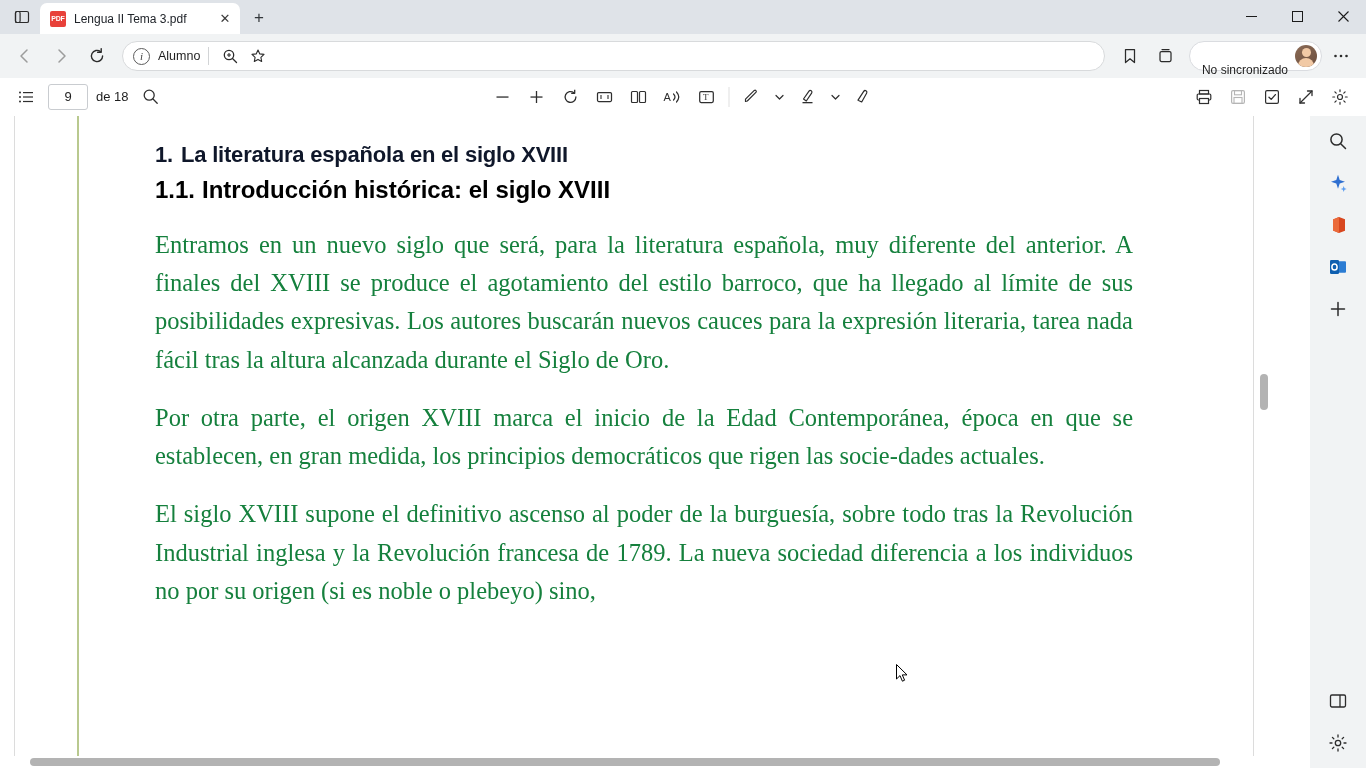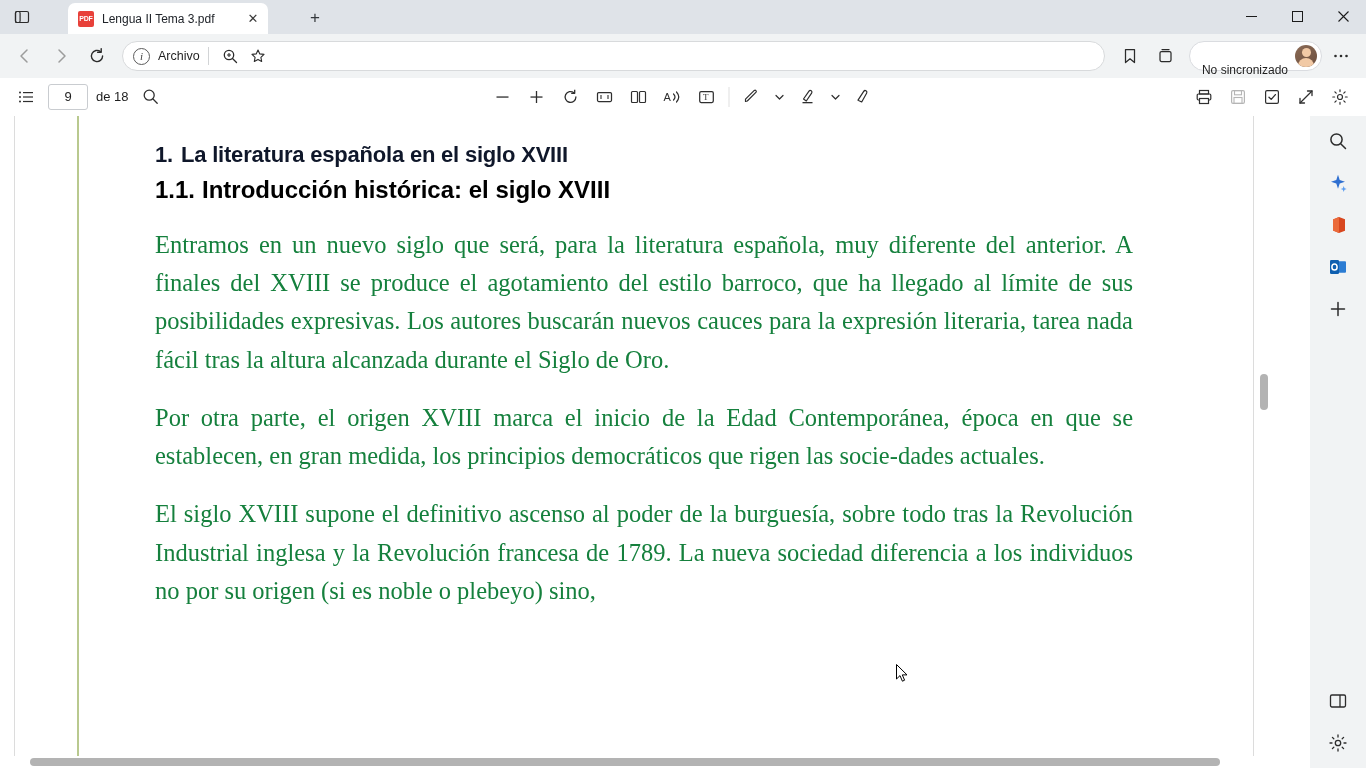--- a/index.html
+++ b/index.html
@@ -21,21 +21,20 @@
 
   
   .tabstrip {
     height: 34px;
     background: #dfe3e8;
     display: flex;
     align-items: flex-end;
     padding: 0 6px 0 4px;
     position: relative;
     flex: 0 0 34px;
-    gap: 28px;
   }
   .tab-tools-btn {
     width: 36px; height: 30px;
     display: flex; align-items: center; justify-content: center;
     margin-bottom: 2px;
     border-radius: 4px;
   }
   .tab {
     height: 31px;
     min-width: 200px;
@@ -449,21 +448,21 @@
     </div>
     <div class="nav-icon-btn">
       <svg width="18" height="18" viewBox="0 0 18 18">
         <path d="M14.6 9 A5.6 5.6 0 1 1 12.6 4.7" fill="none" stroke="#2b2b2b" stroke-width="1.4" stroke-linecap="round"></path>
         <path d="M13.2 1.6 L13.2 5.2 L9.6 5.2" fill="none" stroke="#2b2b2b" stroke-width="1.4" stroke-linecap="round" stroke-linejoin="round"></path>
       </svg>
     </div>
 
     <div class="omnibox">
       <span class="omni-info">i</span>
-      <span class="omni-scheme">Archivo</span>
+      <span class="omni-scheme">Alumno</span>
       <span class="omni-sep"></span>
       <span class="omni-right">
         <span class="omni-btn">
           <svg width="16" height="16" viewBox="0 0 16 16">
             <circle cx="7" cy="7" r="4.7" fill="none" stroke="#2b2b2b" stroke-width="1.3"></circle>
             <path d="M10.5 10.5 L14.5 14.5" stroke="#2b2b2b" stroke-width="1.3" stroke-linecap="round"></path>
             <path d="M5 7 H9 M7 5 V9" stroke="#2b2b2b" stroke-width="1.1"></path>
           </svg>
         </span>
         <span class="omni-btn">

